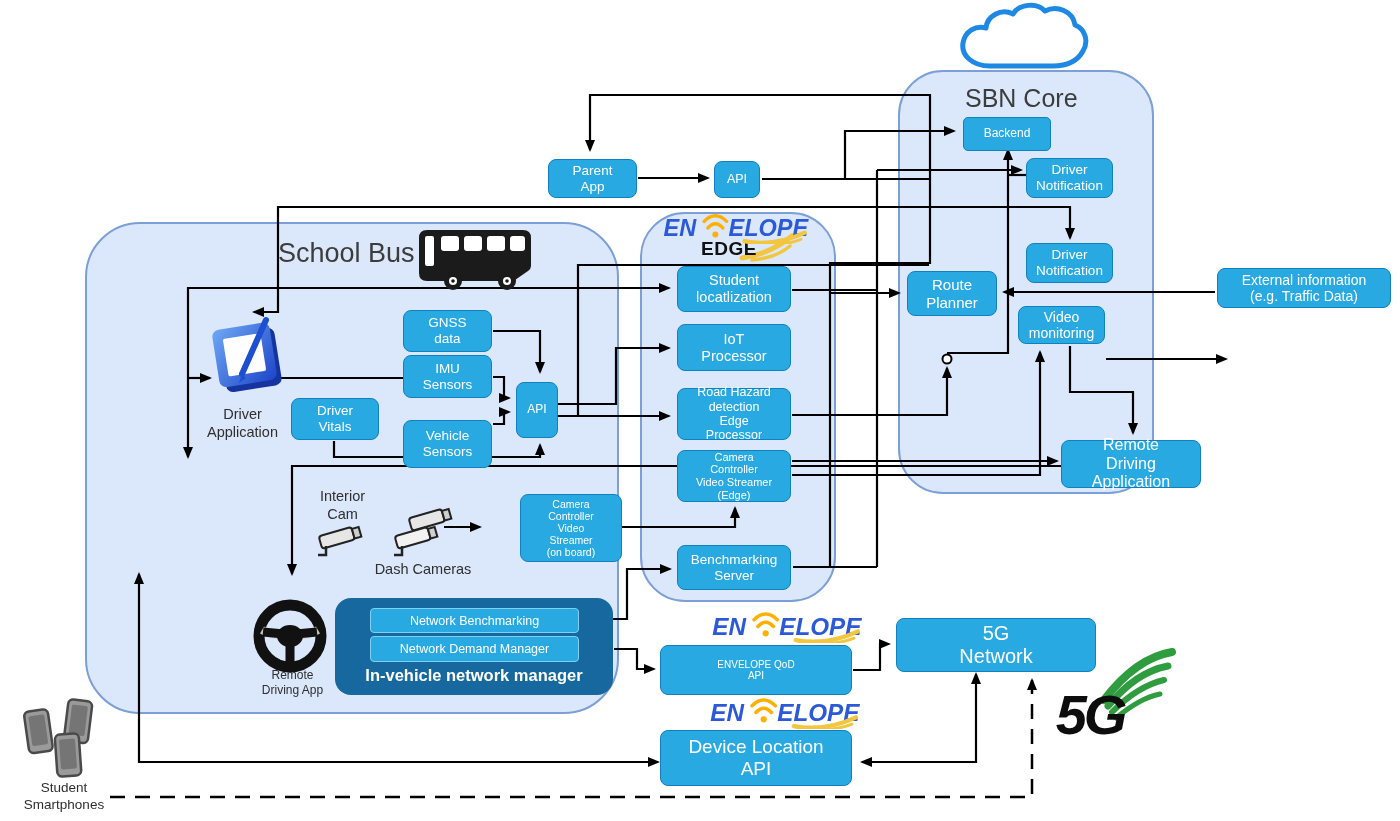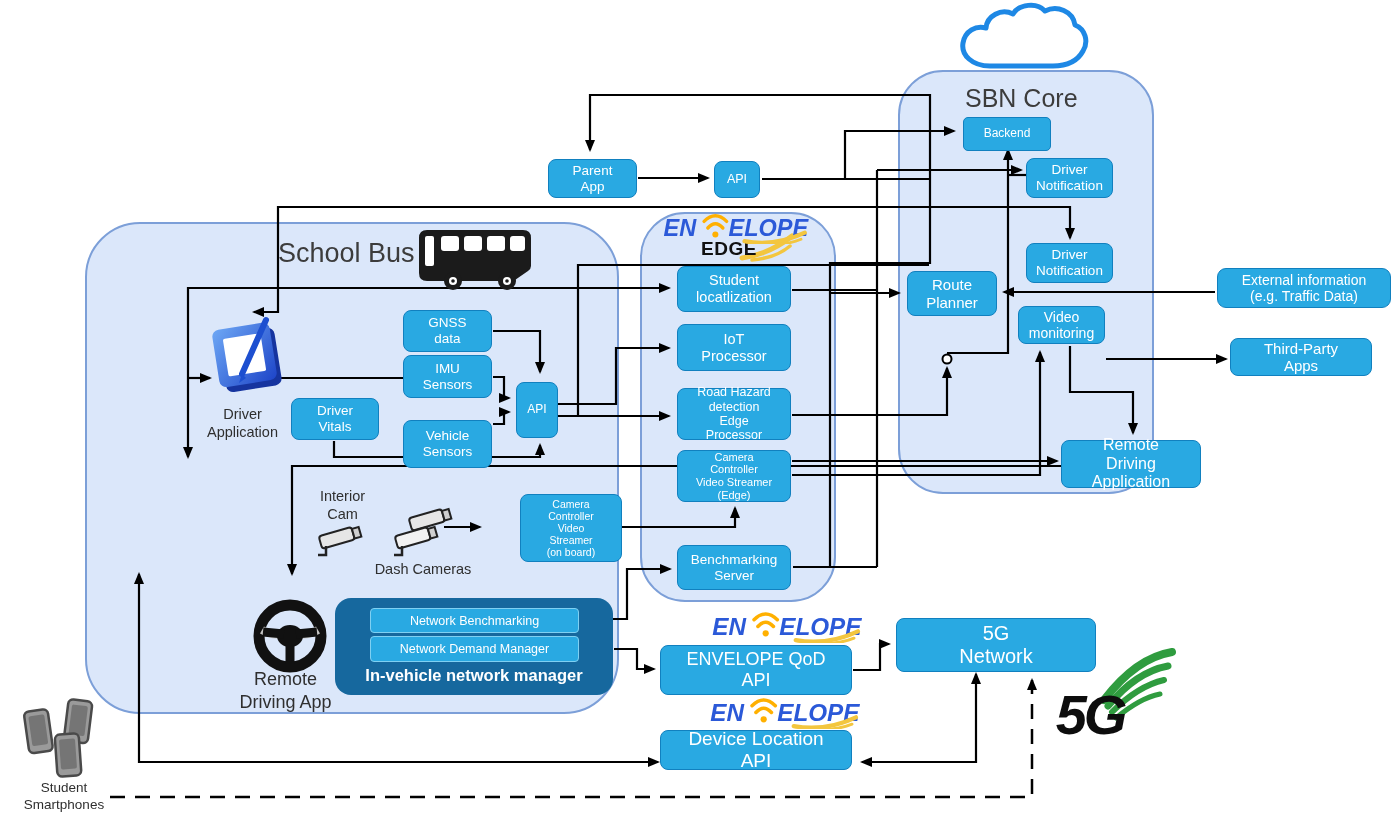--- a/index.html
+++ b/index.html
@@ -199,23 +199,22 @@
   <div class="node" style="left:714px;top:161px;width:46px;height:37px;font-size:12.5px;">API</div>
   <div class="node" style="left:963px;top:117px;width:88px;height:26px;font-size:12px;border-radius:5px;">Backend</div>
   <div class="node" style="left:1026px;top:158px;width:87px;height:40px;">Driver
 Notification</div>
   <div class="node" style="left:1026px;top:243px;width:87px;height:40px;">Driver
 Notification</div>
   <div class="node" style="left:907px;top:271px;width:90px;height:45px;font-size:15px;">Route
 Planner</div>
   <div class="node" style="left:1018px;top:306px;width:87px;height:38px;font-size:14px;">Video
 monitoring</div>
-  <div class="node" style="left:1217px;top:268px;width:174px;height:40px;font-size:14px;border-radius:9px;">External information
+  <div class="node" style="left:1217px;top:268px;width:174px;height:40px;font-size:14px;">External information
 (e.g. Traffic Data)</div>
-  <div class="node" style="left:1230px;top:338px;width:142px;height:38px;font-size:15px;">Third-Party Apps</div>
   <div class="node" style="left:1061px;top:440px;width:140px;height:48px;font-size:16px;">Remote Driving
 Application</div>
   <div class="node" style="left:677px;top:266px;width:114px;height:46px;font-size:14.5px;">Student
 locatlization</div>
   <div class="node" style="left:677px;top:324px;width:114px;height:47px;font-size:14.5px;">IoT
 Processor</div>
   <div class="node" style="left:677px;top:388px;width:114px;height:52px;font-size:12.5px;">Road Hazard
 detection Edge
 Processor</div>
   <div class="node" style="left:677px;top:450px;width:114px;height:52px;font-size:11px;">Camera Controller
@@ -229,36 +228,36 @@
 Sensors</div>
   <div class="node" style="left:403px;top:420px;width:89px;height:48px;">Vehicle
 Sensors</div>
   <div class="node" style="left:291px;top:398px;width:88px;height:42px;">Driver
 Vitals</div>
   <div class="node" style="left:516px;top:382px;width:42px;height:56px;font-size:12px;">API</div>
   <div class="node" style="left:487px;top:494px;width:102px;height:68px;font-size:10.5px;margin-left:33px;">Camera
 Controller
 Video Streamer
 (on board)</div>
-  <div class="node" style="left:660px;top:645px;width:192px;height:50px;font-size:18px;">ENVELOPE QoD
+  <div class="node" style="left:660px;top:645px;width:192px;height:50px;font-size:10px;">ENVELOPE QoD
 API</div>
   <div class="node" style="left:896px;top:618px;width:200px;height:54px;font-size:20px;">5G
 Network</div>
-  <div class="node" style="left:660px;top:730px;width:192px;height:40px;font-size:19px;">Device Location
+  <div class="node" style="left:660px;top:730px;width:192px;height:56px;font-size:19px;">Device Location
 API</div>
 
   <div class="dark" style="left:335px;top:598px;width:278px;height:97px;"></div>
   <div class="bar" style="left:370px;top:636px;width:207px;height:24px;">Network Demand Manager</div>
   <div class="bar" style="left:370px;top:608px;width:207px;height:23px;">Network Benchmarking</div>
   <div class="lbl" style="left:345px;top:665px;width:258px;color:#fff;font-weight:bold;font-size:16.5px;z-index:3;">In-vehicle network manager</div>
 
   <div class="lbl" style="left:185px;top:405px;width:115px;font-size:14.5px;">Driver
 Application</div>
   <div class="lbl" style="left:305px;top:487px;width:75px;font-size:14.5px;">Interior
 Cam</div>
   <div class="lbl" style="left:368px;top:560px;width:110px;font-size:14.5px;">Dash Cameras</div>
-  <div class="lbl" style="left:228px;top:668px;width:115px;font-size:18px;">Remote
+  <div class="lbl" style="left:235px;top:668px;width:115px;font-size:12px;">Remote
 Driving App</div>
   <div class="lbl" style="left:5px;top:780px;width:118px;font-size:13.5px;">Student
 Smartphones</div>
   <div class="lbl" style="left:1040px;top:680px;width:100px;font-size:56px;font-weight:800;font-style:italic;color:#0d0d0d;letter-spacing:-3px;">5G</div>
 
 </div>
 
 </body></html>

